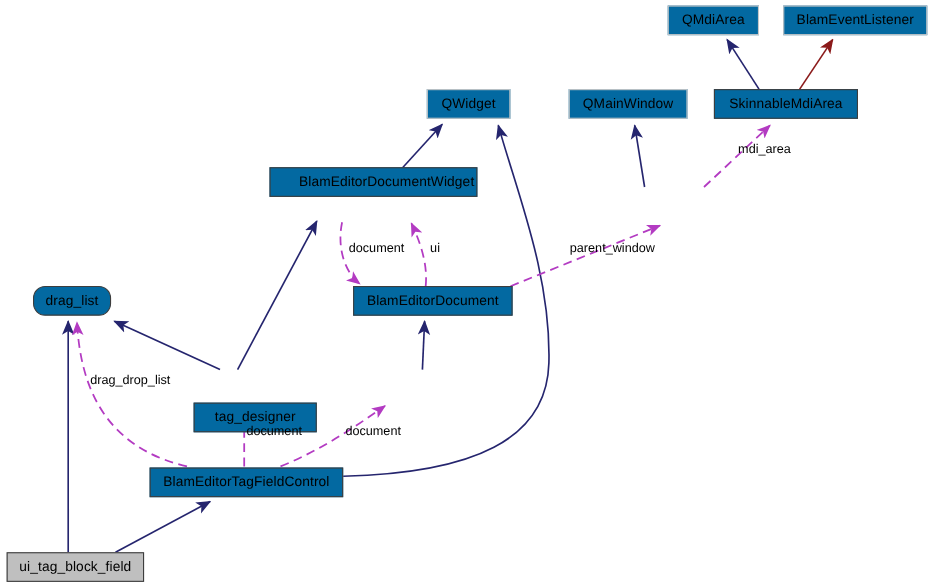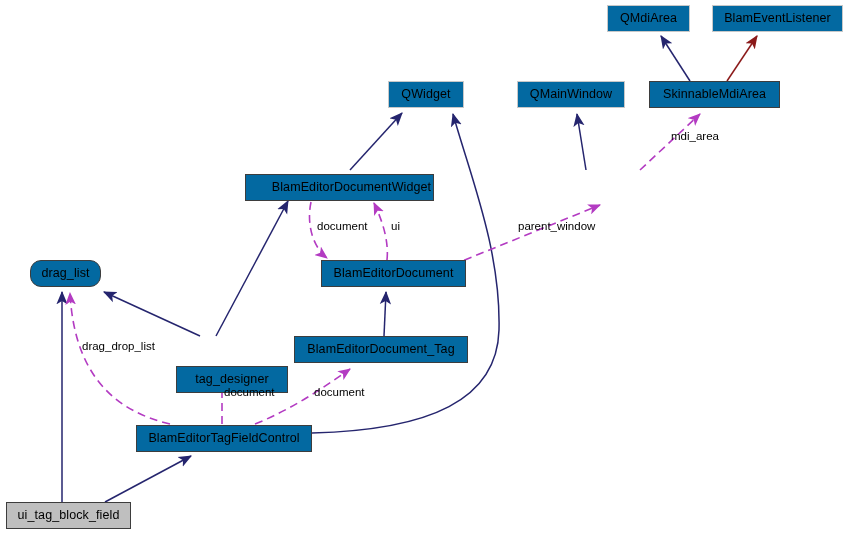--- a/index.html
+++ b/index.html
@@ -121,40 +121,37 @@
   </div>
 
   <div class="node plain" style="left:517px; top:81px; width:108px; height:27px;">
     <span>QMainWindow</span>
   </div>
 
   <div class="node strong" style="left:649px; top:81px; width:131px; height:27px;">
     <span>SkinnableMdiArea</span>
   </div>
 
-  <div class="node strong" style="left:245px; top:174px; width:189px; height:27px;padding-left:24px;">
+  <div class="node strong" style="left:245px; top:152px; width:189px; height:27px;padding-left:24px;">
     <span>BlamEditorDocumentWidget</span>
   </div>
 
 
   <div class="node strong" style="left:30px; top:260px; width:71px; height:27px;border-radius:11px;">
     <span>drag_list</span>
   </div>
 
   <div class="node strong" style="left:321px; top:260px; width:145px; height:27px;">
     <span>BlamEditorDocument</span>
   </div>
 
   <div class="node strong" style="left:176px; top:336px; width:112px; height:27px;margin-top:30px;">
     <span>tag_designer</span>
   </div>
 
-  <div class="node strong" style="left:294px; top:336px; width:174px; height:27px;">
-    <span>BlamEditorDocument_Tag</span>
-  </div>
 
   <div class="node strong" style="left:136px; top:425px; width:176px; height:27px;">
     <span>BlamEditorTagFieldControl</span>
   </div>
 
   <div class="node current" style="left:6px; top:502px; width:125px; height:27px;">
     <span>ui_tag_block_field</span>
   </div>
 
   <div class="edge-label" style="left:671px; top:131px;">mdi_area</div>

